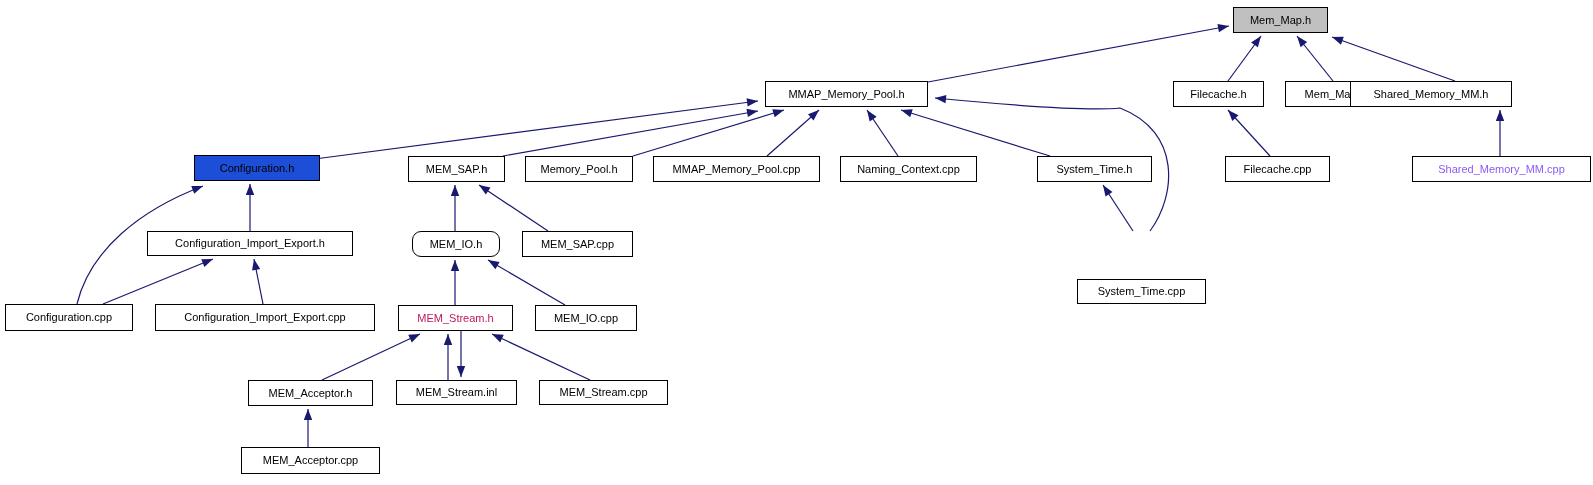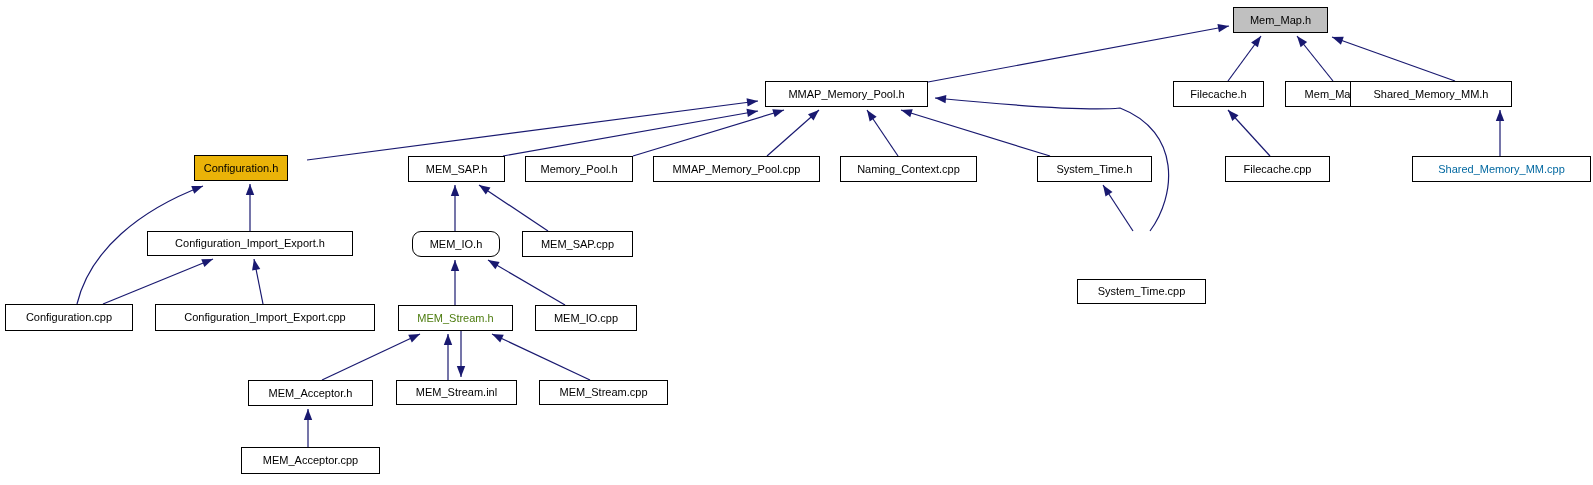--- a/index.html
+++ b/index.html
@@ -100,34 +100,34 @@
       <polygon points="308,409 312.2,420 303.8,420" fill="#191970"></polygon>
       <path d="M1133,231 L1103,185" fill="none" stroke="#191970" stroke-width="1.2"></path>
       <polygon points="1103,185 1112.5269100927383,191.91939188692768 1105.490981079294,196.50804124352183" fill="#191970"></polygon>
     </svg>
   <div id="node-layer">
       <div class="node highlight" style="left: 1233px; top: 7px; width: 95px; height: 26px; border-color: rgb(0, 0, 0); background: rgb(192, 192, 192); color: rgb(0, 0, 0);">Mem_Map.h</div>
       <div class="node" style="left: 765px; top: 81px; width: 163px; height: 26px; border-color: rgb(0, 0, 0); background: rgb(255, 255, 255); color: rgb(0, 0, 0);">MMAP_Memory_Pool.h</div>
       <div class="node" style="left: 1173px; top: 81px; width: 91px; height: 26px; border-color: rgb(0, 0, 0); background: rgb(255, 255, 255); color: rgb(0, 0, 0);">Filecache.h</div>
       <div class="node" style="left: 1285px; top: 81px; width: 112px; height: 26px; border-color: rgb(0, 0, 0); background: rgb(255, 255, 255); color: rgb(0, 0, 0);">Mem_Map.cpp</div>
       <div class="node" style="left: 1350px; top: 81px; width: 162px; height: 26px; border-color: rgb(0, 0, 0); background: rgb(255, 255, 255); color: rgb(0, 0, 0);">Shared_Memory_MM.h</div>
-      <div class="node" style="left: 194px; top: 155px; width: 94px; height: 26px; border-color: rgb(0, 0, 0); background: #eab308; color: rgb(0, 0, 0);">Configuration.h</div>
+      <div class="node" style="left: 194px; top: 155px; width: 126px; height: 26px; border-color: rgb(0, 0, 0); background: #1d4ed8; color: rgb(0, 0, 0);">Configuration.h</div>
       <div class="node" style="left: 408px; top: 156px; width: 97px; height: 26px; border-color: rgb(0, 0, 0); background: rgb(255, 255, 255); color: rgb(0, 0, 0);">MEM_SAP.h</div>
       <div class="node" style="left: 525px; top: 156px; width: 108px; height: 26px; border-color: rgb(0, 0, 0); background: rgb(255, 255, 255); color: rgb(0, 0, 0);">Memory_Pool.h</div>
       <div class="node" style="left: 653px; top: 156px; width: 167px; height: 26px; border-color: rgb(0, 0, 0); background: rgb(255, 255, 255); color: rgb(0, 0, 0);">MMAP_Memory_Pool.cpp</div>
       <div class="node" style="left: 840px; top: 156px; width: 137px; height: 26px; border-color: rgb(0, 0, 0); background: rgb(255, 255, 255); color: rgb(0, 0, 0);">Naming_Context.cpp</div>
       <div class="node" style="left: 1037px; top: 156px; width: 115px; height: 26px; border-color: rgb(0, 0, 0); background: rgb(255, 255, 255); color: rgb(0, 0, 0);">System_Time.h</div>
       <div class="node" style="left: 1225px; top: 156px; width: 105px; height: 26px; border-color: rgb(0, 0, 0); background: rgb(255, 255, 255); color: rgb(0, 0, 0);">Filecache.cpp</div>
-      <div class="node" style="left: 1412px; top: 156px; width: 179px; height: 26px; border-color: rgb(0, 0, 0); background: rgb(255, 255, 255); color: #0369a1;">Shared_Memory_MM.cpp</div>
+      <div class="node" style="left: 1412px; top: 156px; width: 179px; height: 26px; border-color: rgb(0, 0, 0); background: rgb(255, 255, 255); color: #8b5cf6;">Shared_Memory_MM.cpp</div>
       <div class="node" style="left: 147px; top: 231px; width: 206px; height: 25px; border-color: rgb(0, 0, 0); background: rgb(255, 255, 255); color: rgb(0, 0, 0);">Configuration_Import_Export.h</div>
       <div class="node" style="left: 412px; top: 231px; width: 88px; height: 26px; border-color: rgb(0, 0, 0); background: rgb(255, 255, 255); color: rgb(0, 0, 0); border-radius: 9px;">MEM_IO.h</div>
       <div class="node" style="left: 522px; top: 231px; width: 111px; height: 26px; border-color: rgb(0, 0, 0); background: rgb(255, 255, 255); color: rgb(0, 0, 0);">MEM_SAP.cpp</div>
       <div class="node" style="left: 1077px; top: 231px; width: 129px; height: 25px; border-color: rgb(0, 0, 0); background: rgb(255, 255, 255); color: rgb(0, 0, 0); margin-top: 48px;">System_Time.cpp</div>
       <div class="node" style="left: 5px; top: 304px; width: 128px; height: 27px; border-color: rgb(0, 0, 0); background: rgb(255, 255, 255); color: rgb(0, 0, 0);">Configuration.cpp</div>
       <div class="node" style="left: 155px; top: 304px; width: 220px; height: 27px; border-color: rgb(0, 0, 0); background: rgb(255, 255, 255); color: rgb(0, 0, 0);">Configuration_Import_Export.cpp</div>
-      <div class="node" style="left: 398px; top: 305px; width: 115px; height: 26px; border-color: rgb(0, 0, 0); background: rgb(255, 255, 255); color: #4d7c0f;">MEM_Stream.h</div>
+      <div class="node" style="left: 398px; top: 305px; width: 115px; height: 26px; border-color: rgb(0, 0, 0); background: rgb(255, 255, 255); color: #be185d;">MEM_Stream.h</div>
       <div class="node" style="left: 535px; top: 305px; width: 102px; height: 26px; border-color: rgb(0, 0, 0); background: rgb(255, 255, 255); color: rgb(0, 0, 0);">MEM_IO.cpp</div>
       <div class="node" style="left: 248px; top: 380px; width: 125px; height: 26px; border-color: rgb(0, 0, 0); background: rgb(255, 255, 255); color: rgb(0, 0, 0);">MEM_Acceptor.h</div>
       <div class="node" style="left: 396px; top: 380px; width: 121px; height: 25px; border-color: rgb(0, 0, 0); background: rgb(255, 255, 255); color: rgb(0, 0, 0);">MEM_Stream.inl</div>
       <div class="node" style="left: 539px; top: 380px; width: 129px; height: 25px; border-color: rgb(0, 0, 0); background: rgb(255, 255, 255); color: rgb(0, 0, 0);">MEM_Stream.cpp</div>
       <div class="node" style="left: 241px; top: 447px; width: 139px; height: 27px; border-color: rgb(0, 0, 0); background: rgb(255, 255, 255); color: rgb(0, 0, 0);">MEM_Acceptor.cpp</div>
     </div>
 </div>
 
 </body></html>

